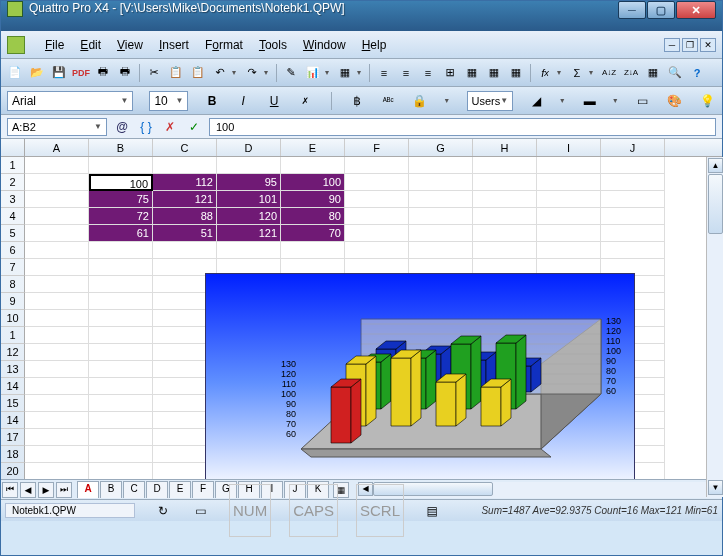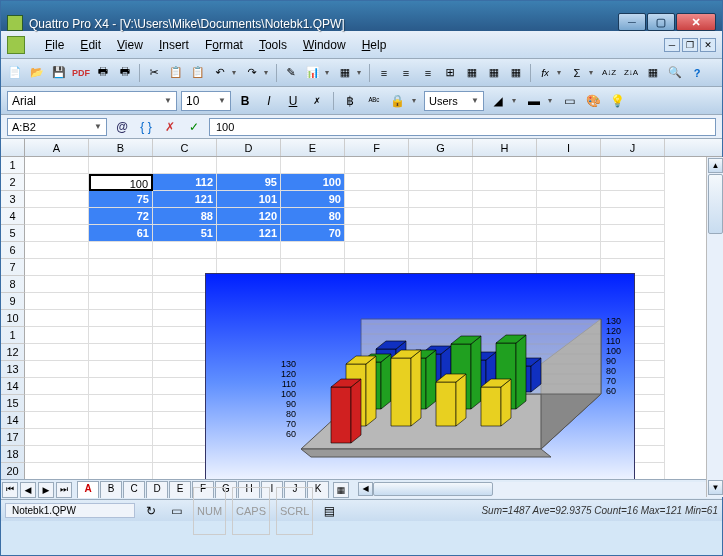--- a/index.html
+++ b/index.html
@@ -1,37 +1,37 @@
 <!DOCTYPE html>
 <html><head>
 <meta charset="utf-8">
 <style>
 * { margin: 0; padding: 0; box-sizing: border-box; font-family: Tahoma, Arial, sans-serif; }
 body { width: 723px; height: 556px; background: #d4e7f7; overflow: hidden; border: 1px solid #3a6ea5; }
 
-.titlebar { height: 30px; background: linear-gradient(to bottom, #3c7fb1, #2a5a8a); display: flex; align-items: flex-end; padding: 0 6px; color: white; }
+.titlebar { height: 30px; background: linear-gradient(to bottom, #3c7fb1, #2a5a8a); display: flex; align-items: flex-start; padding: 0 6px; color: white; }
 .titlebar-icon { width: 16px; height: 16px; background: #9cc94a; margin-right: 6px; border: 1px solid #2a5a2a; }
 .titlebar-text { flex: 1; font-size: 12px; text-shadow: 1px 1px 1px rgba(0,0,0,0.4); }
 .win-controls { display: flex; gap: 1px; }
 .win-btn { width: 28px; height: 18px; border: 1px solid #1a3a5a; background: linear-gradient(to bottom, #c0d8f0, #7aa8d0); border-radius: 2px; font-size: 11px; display: flex; align-items: center; justify-content: center; cursor: pointer; color: #2a4a6a; font-weight: bold; }
 .win-btn.close { background: linear-gradient(to bottom, #e88, #c44); color: white; width: 40px; }
 
 .menubar { height: 28px; background: linear-gradient(to bottom, #e8f0fa, #c8dcf0); display: flex; align-items: center; padding: 0 6px; border-bottom: 1px solid #9ab; }
 .app-icon { width: 18px; height: 18px; background: #9cc94a; margin-right: 12px; border: 1px solid #5a8a2a; }
 .menu-item { padding: 2px 8px; font-size: 12px; cursor: pointer; }
 .menu-item u { text-decoration: underline; }
 .menubar-right { margin-left: auto; display: flex; gap: 2px; }
 .mdi-btn { width: 16px; height: 14px; border: 1px solid #7a9ac0; background: #d8e8f8; font-size: 9px; display: flex; align-items: center; justify-content: center; cursor: pointer; }
 
 .toolbar { height: 28px; background: linear-gradient(to bottom, #e0ecf8, #b8d0e8); display: flex; align-items: center; padding: 2px 4px; gap: 2px; border-bottom: 1px solid #9ab; }
 .tb-btn { width: 20px; height: 20px; border: 1px solid transparent; display: flex; align-items: center; justify-content: center; cursor: pointer; font-size: 11px; border-radius: 2px; }
 .tb-sep { width: 1px; height: 18px; background: #9ab; margin: 0 2px; }
 .tb-dd { width: 8px; font-size: 8px; color: #555; cursor: pointer; }
 
-.format-bar { height: 28px; background: linear-gradient(to bottom, #e0ecf8, #b8d0e8); display: flex; align-items: center; padding: 2px 6px; gap: 4px; border-bottom: 1px solid #9ab; }
+.format-bar { height: 28px; background: linear-gradient(to bottom, #e0ecf8, #b8d0e8); display: flex; align-items: center; padding: 2px 6px; gap: 16px; border-bottom: 1px solid #9ab; }
 .font-select { width: 170px; height: 20px; background: white; border: 1px solid #7a9ac0; font-size: 12px; padding: 1px 4px; display: flex; align-items: center; justify-content: space-between; }
 .size-select { width: 50px; height: 20px; background: white; border: 1px solid #7a9ac0; font-size: 12px; padding: 1px 4px; display: flex; align-items: center; justify-content: space-between; }
 .fmt-btn { width: 20px; height: 20px; border: 1px solid transparent; display: flex; align-items: center; justify-content: center; cursor: pointer; font-size: 12px; }
 .style-select { width: 60px; height: 20px; background: white; border: 1px solid #7a9ac0; font-size: 11px; padding: 1px 4px; display: flex; align-items: center; justify-content: space-between; }
 
 .cell-ref-bar { height: 24px; background: #e8f0fa; display: flex; align-items: center; padding: 2px 6px; gap: 6px; border-bottom: 1px solid #9ab; }
 .cell-ref { width: 100px; height: 18px; background: white; border: 1px solid #7a9ac0; font-size: 11px; padding: 1px 4px; display: flex; align-items: center; justify-content: space-between; }
 .ref-btn { width: 18px; height: 18px; display: flex; align-items: center; justify-content: center; font-size: 12px; cursor: pointer; color: #336; }
 .formula-input { flex: 1; height: 18px; background: white; border: 1px solid #7a9ac0; font-size: 11px; padding: 1px 6px; }
 
@@ -39,40 +39,40 @@
 .col-headers { display: flex; height: 18px; background: linear-gradient(to bottom, #f4f8fc, #dce8f4); border-bottom: 1px solid #aaa; }
 .corner { width: 24px; border-right: 1px solid #aaa; background: linear-gradient(to bottom, #f4f8fc, #dce8f4); }
 .col-h { width: 64px; border-right: 1px solid #ccc; text-align: center; font-size: 11px; line-height: 18px; cursor: pointer; }
 .grid-body { display: flex; height: calc(100% - 18px); overflow: hidden; position: relative; }
 .row-headers { width: 24px; background: linear-gradient(to bottom, #f4f8fc, #dce8f4); }
 .row-h { height: 17px; border-bottom: 1px solid #ccc; border-right: 1px solid #aaa; text-align: center; font-size: 11px; line-height: 17px; cursor: pointer; }
 .cells { position: relative; flex: 1; }
 .row { display: flex; height: 17px; }
 .cell { width: 64px; height: 17px; border-right: 1px solid #ddd; border-bottom: 1px solid #ddd; font-size: 11px; padding: 0 3px; text-align: right; line-height: 16px; overflow: hidden; }
 .cell.selected { background: white; border: 2px solid black; position: relative; z-index: 2; }
-.cell.blacked { background: #3b82f6; color: white; font-weight: bold; }
+.cell.blacked { background: #701a75; color: white; }
 
 .chart-overlay { position: absolute; left: 180px; top: 116px; width: 430px; height: 220px; background: linear-gradient(to bottom, #0020ff, #6090ff 50%, white); border: 1px solid #336; }
 
 .scroll-v { position: absolute; right: 0; top: 157px; width: 17px; height: 340px; background: #e8f0fa; border-left: 1px solid #bbb; }
 .scroll-v-btn { width: 15px; height: 15px; background: linear-gradient(to bottom, #f4f8fc, #c8dcf0); border: 1px solid #9ab; margin: 1px; font-size: 8px; display: flex; align-items: center; justify-content: center; cursor: pointer; }
 .scroll-v-thumb { width: 15px; height: 60px; background: linear-gradient(to bottom, #f4f8fc, #c8dcf0); border: 1px solid #9ab; margin: 1px; border-radius: 2px; cursor: pointer; }
 
 .sheet-tabs { height: 20px; background: #e0ecf8; display: flex; align-items: center; border-top: 1px solid #9ab; }
 .tab-nav { width: 16px; height: 16px; border: 1px solid #9ab; background: #f0f4fa; font-size: 9px; display: flex; align-items: center; justify-content: center; cursor: pointer; margin: 0 1px; }
 .sheet-tab { min-width: 22px; height: 17px; background: #f0f4fa; border: 1px solid #9ab; border-bottom: none; font-size: 10px; padding: 1px 4px; cursor: pointer; text-align: center; }
 .sheet-tab.active { background: white; font-weight: bold; color: #c00; }
 .hscroll { flex: 1; height: 16px; background: #e8f0fa; margin-left: 8px; display: flex; }
 .hscroll-btn { width: 15px; height: 14px; background: linear-gradient(to bottom, #f4f8fc, #c8dcf0); border: 1px solid #9ab; font-size: 8px; display: flex; align-items: center; justify-content: center; cursor: pointer; }
 .hscroll-thumb { width: 120px; height: 14px; background: linear-gradient(to bottom, #f4f8fc, #c8dcf0); border: 1px solid #9ab; border-radius: 2px; cursor: pointer; }
 
-.statusbar { height: 22px; background: linear-gradient(to bottom, #e0ecf8, #c8dcf0); display: flex; align-items: center; padding: 0 4px; gap: 6px; font-size: 11px; border-top: 1px solid #9ab; }
+.statusbar { height: 22px; background: linear-gradient(to bottom, #e0ecf8, #c8dcf0); display: flex; align-items: center; padding: 0 4px; gap: 18px; font-size: 11px; border-top: 1px solid #9ab; }
 .status-cell { padding: 1px 6px; border: 1px solid #b0c0d8; background: #f0f4fa; font-size: 10px; }
 .status-right { margin-left: auto; font-size: 10px; color: #333; font-style: italic; }
-.status-ind { font-size: 11px; color: #999; border: 1px solid #ccc; padding: 17px 3px; }
+.status-ind { font-size: 15px; color: #999; border: 1px solid #ccc; padding: 17px 3px; }
 
 .dd-arrow { font-size: 8px; color: #555; }
 svg { display: block; }
 </style>
 </head>
 <body>
 
 <div class="titlebar">
   <div class="titlebar-icon"></div>
   <div class="titlebar-text">Quattro Pro X4 - [V:\Users\Mike\Documents\Notebk1.QPW]</div>

